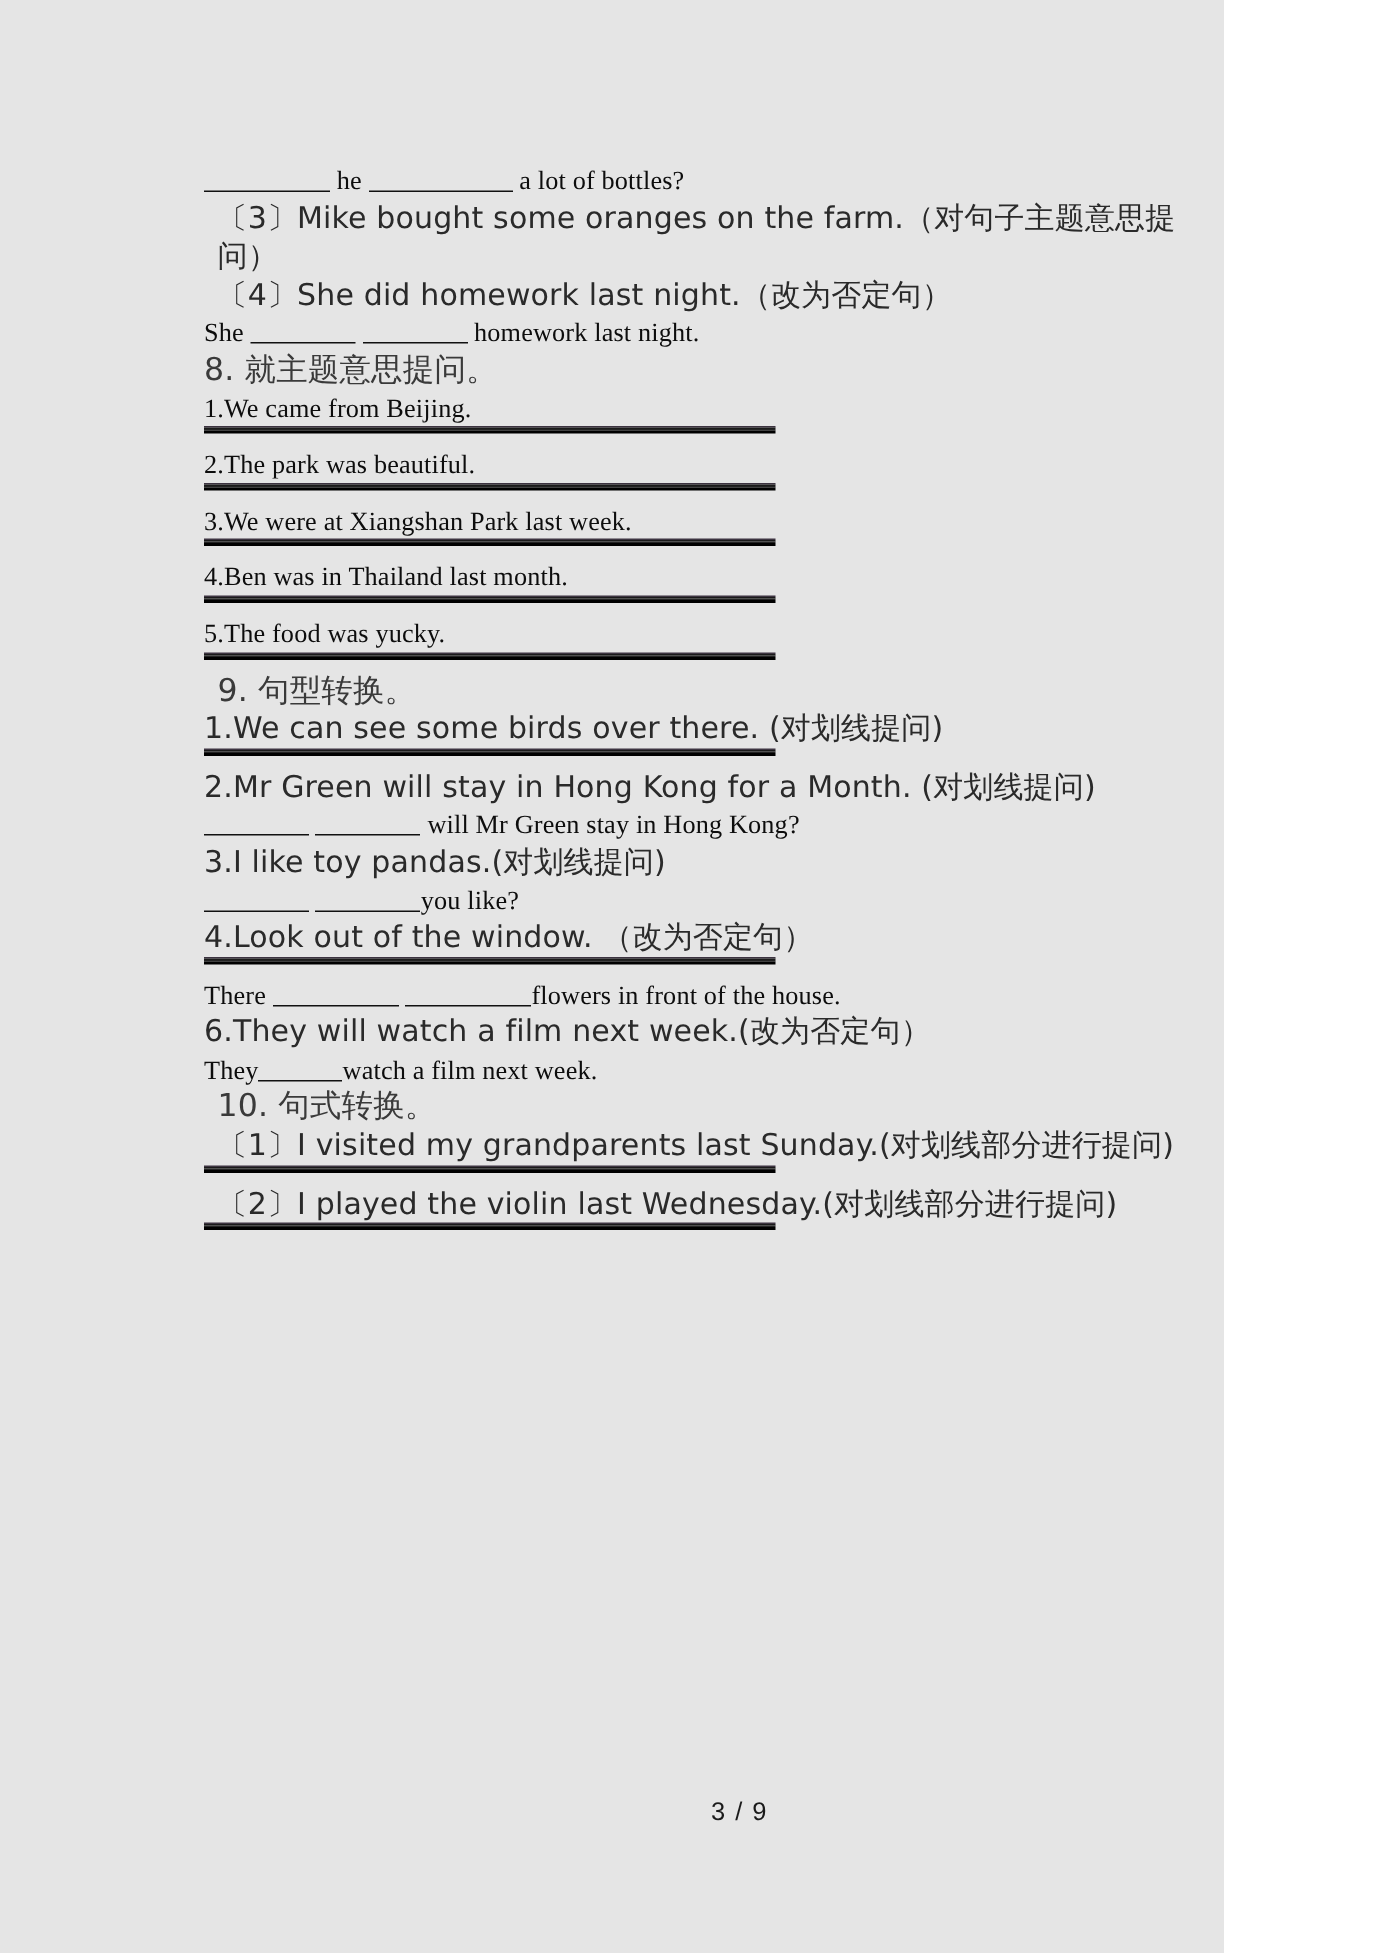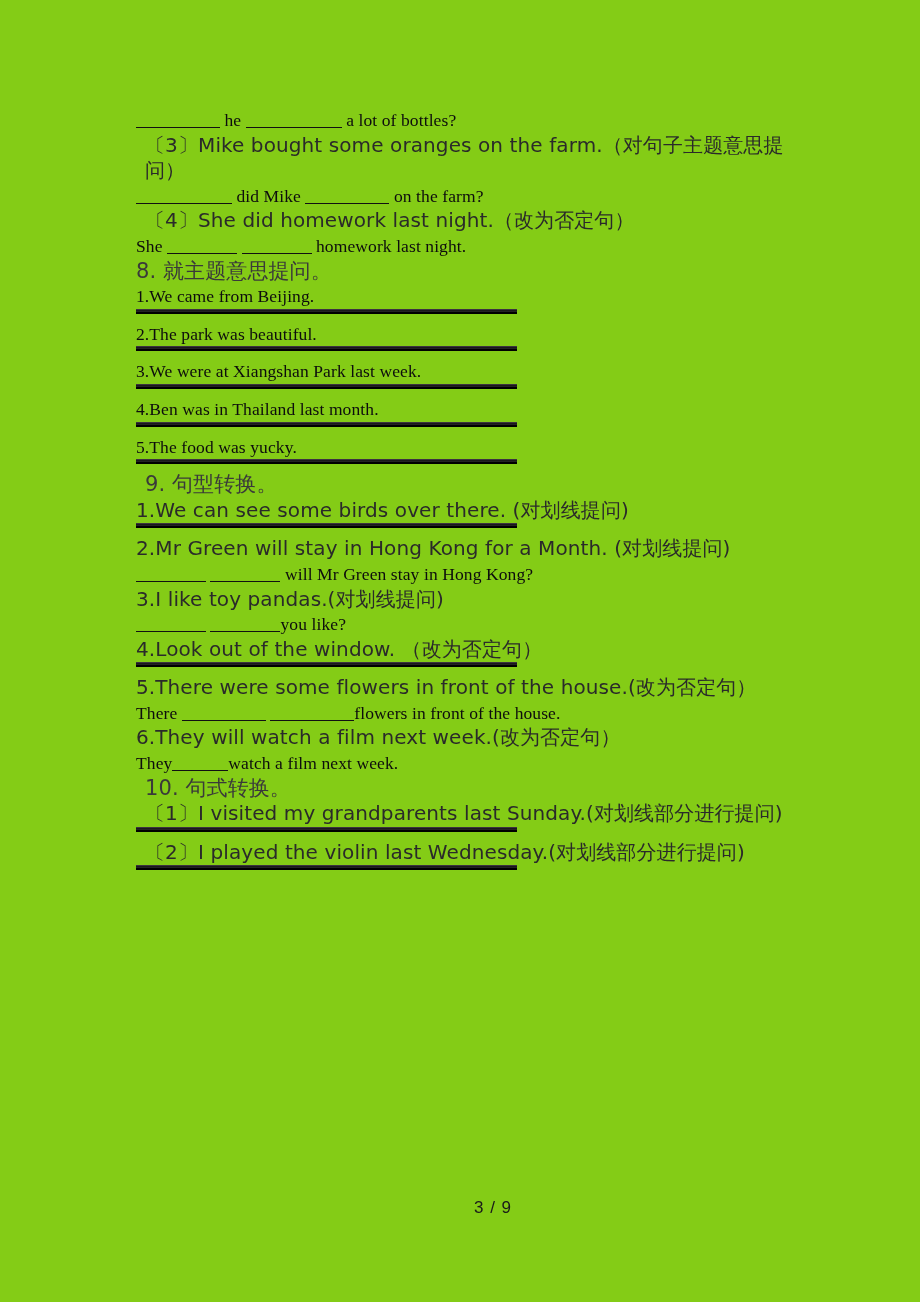--- a/index.html
+++ b/index.html
@@ -12,23 +12,23 @@
     height: 1302px;
     position: relative;
     font-family: "Liberation Serif", "DejaVu Serif", serif;
     color: #000000;
     overflow: hidden;
   }
 
   #page {
     position: absolute;
     left: 0; top: 0;
-    width: 920px;
+    width: 816px;
     height: 1302px;
-    background: #84cc16;
+    background: #e5e5e5;
   }
 
   #content {
     position: absolute;
     left: 136px;
     top: 108px;
     width: 660px;
   }
 
   
@@ -99,21 +99,20 @@
 </head>
 <body>
 
 <div id="page">
   <div id="content">
 
     <div class="line"><span class="blank b-lg"></span> <span>he</span> <span class="blank b-xl"></span> <span>a lot of bottles?</span></div>
 
     <div class="line indent"><span class="cn">〔3〕Mike bought some oranges on the farm.（对句子主题意思提问）</span></div>
 
-    <div class="line"><span class="blank b-xl"></span> <span>did Mike</span> <span class="blank b-lg"></span> <span>on the farm?</span></div>
 
     <div class="line indent"><span class="cn">〔4〕She did homework last night.（改为否定句）</span></div>
 
     <div class="line"><span>She</span> <span class="blank b-md"></span> <span class="blank b-md"></span> <span>homework last night.</span></div>
 
     <div class="line"><span class="cnhead">8. 就主题意思提问。</span></div>
 
     <div class="line">1.We came from Beijing.</div>
     <div class="rules">
       <div class="r r1"></div>
@@ -178,21 +177,20 @@
 
     <div class="line"><span class="cn">4.Look out of the window. （改为否定句）</span></div>
     <div class="rules">
       <div class="r r1"></div>
       <div class="r r2"></div>
       <div class="r r3"></div>
       <div class="r r4"></div>
     </div>
     <div class="rules-gap"></div>
 
-    <div class="line"><span class="cn">5.There were some flowers in front of the house.(改为否定句）</span></div>
     <div class="line"><span>There</span> <span class="blank b-lg"></span> <span class="blank b-lg"></span><span>flowers in front of the house.</span></div>
 
     <div class="line"><span class="cn">6.They will watch a film next week.(改为否定句）</span></div>
     <div class="line"><span>They</span><span class="blank b-sm"></span><span>watch a film next week.</span></div>
 
     <div class="line indent"><span class="cnhead">10. 句式转换。</span></div>
 
     <div class="line indent"><span class="cn">〔1〕I visited my grandparents last Sunday.(对划线部分进行提问)</span></div>
     <div class="rules">
       <div class="r r1"></div>

